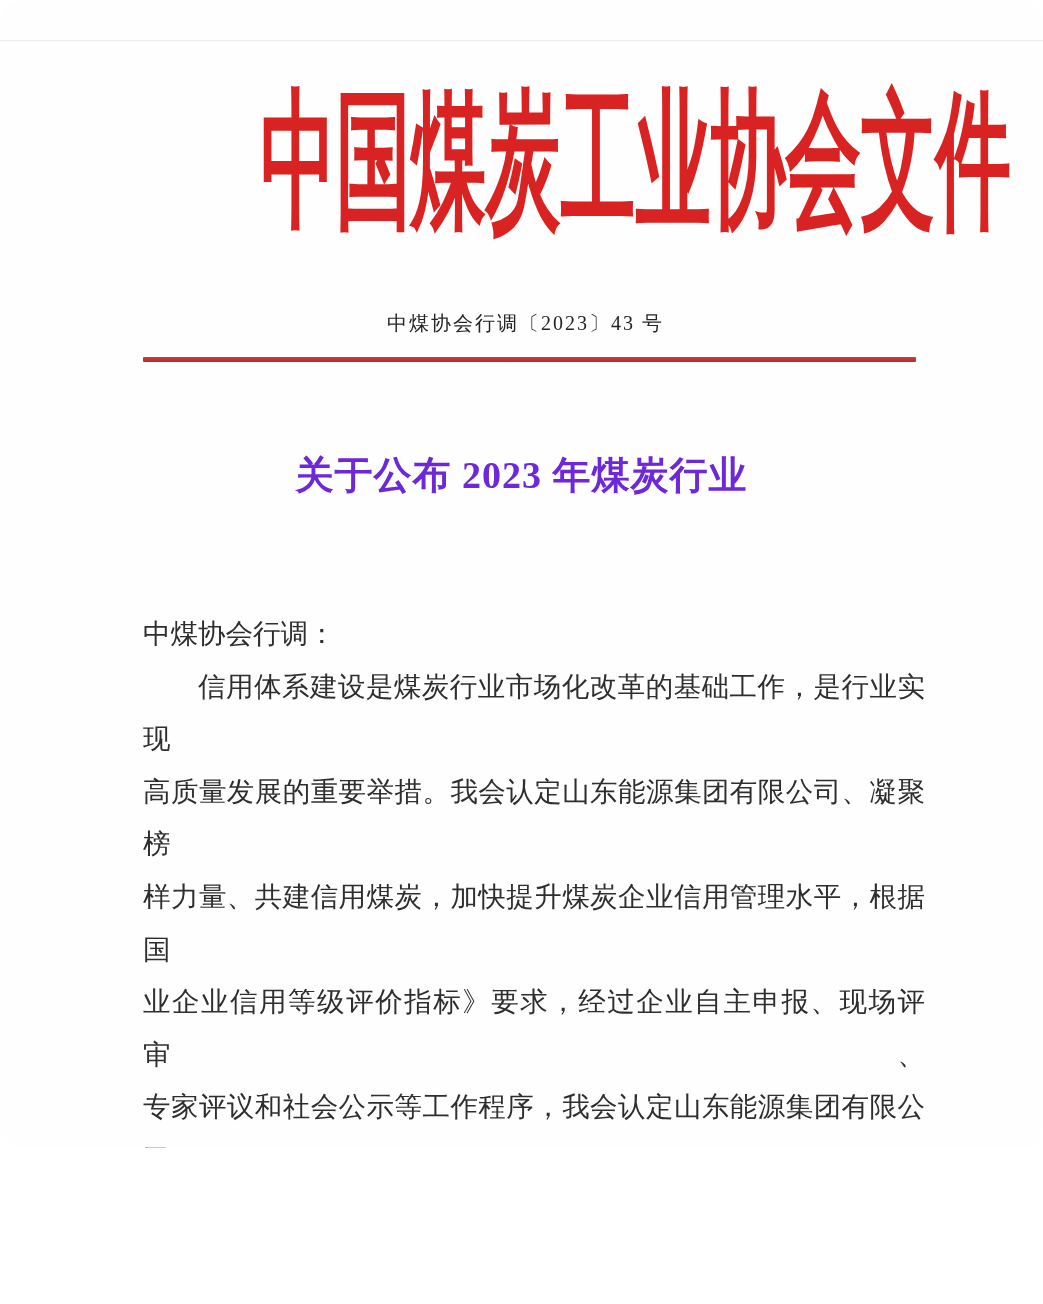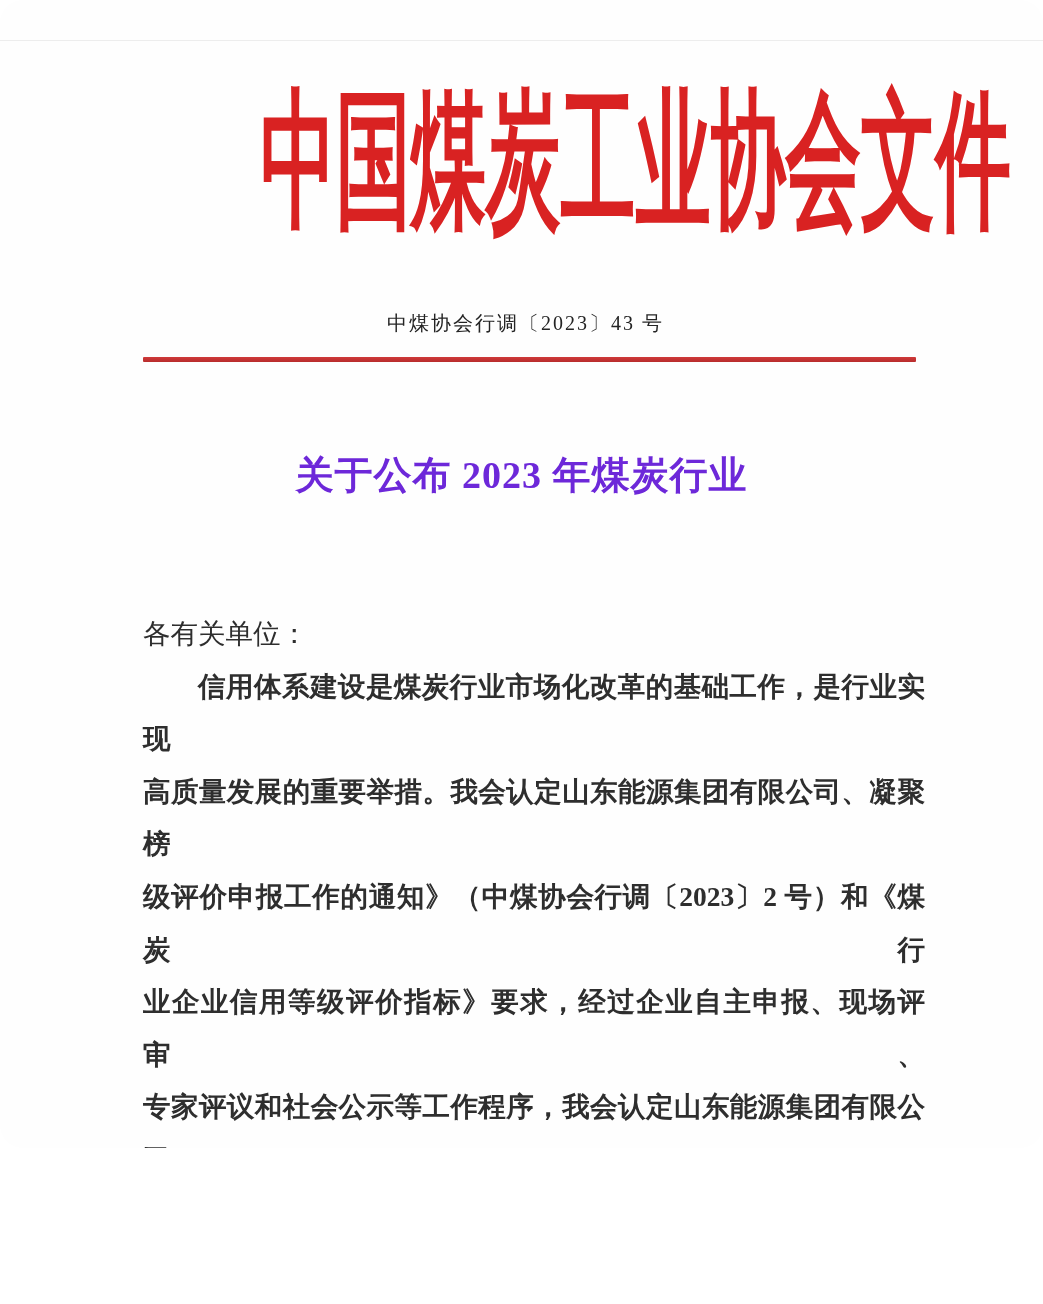--- a/index.html
+++ b/index.html
@@ -80,21 +80,20 @@
     color: var(--body-text, #2e2e2e);
   }
   .body-line {
     white-space: nowrap;
   }
   .body-line.fill {
     white-space: normal;
     text-align: justify;
     text-align-last: justify;
     text-justify: inter-character;
-    font-weight: bold;
   }
   .body-line.indent {
     text-indent: 55px;
   }
   .page-number {
     position: absolute;
     top: 1182px;
     right: 120px;
     font-size: 27px;
     letter-spacing: 3px;
@@ -134,25 +133,25 @@
 
   <div class="doc-number">中煤协会行调〔2023〕43 号</div>
 
   <div class="red-rule"></div>
 
   <div class="notice-title">
     <div>关于公布 2023 年煤炭行业</div>
   </div>
 
   <div class="body-block">
-    <div class="body-line">各有关单位：</div>
+    <div class="body-line">中煤协会行调：</div>
     <div>
         <div class="body-line indent fill">信用体系建设是煤炭行业市场化改革的基础工作，是行业实现</div>
         <div class="body-line fill">高质量发展的重要举措。我会认定山东能源集团有限公司、凝聚榜</div>
-        <div class="body-line fill">级评价申报工作的通知》（中煤协会行调〔2023〕2 号）和《煤炭行</div>
+        <div class="body-line fill">样力量、共建信用煤炭，加快提升煤炭企业信用管理水平，根据国</div>
         <div class="body-line fill">业企业信用等级评价指标》要求，经过企业自主申报、现场评审、</div>
         <div class="body-line fill">专家评议和社会公示等工作程序，我会认定山东能源集团有限公司</div>
       </div>
   </div>
 
   <div class="page-number">— 1 —</div>
 
   <div class="footer">
     <span class="wx-icon">
       <svg width="66" height="60" viewBox="0 0 66 60" xmlns="http://www.w3.org/2000/svg">

